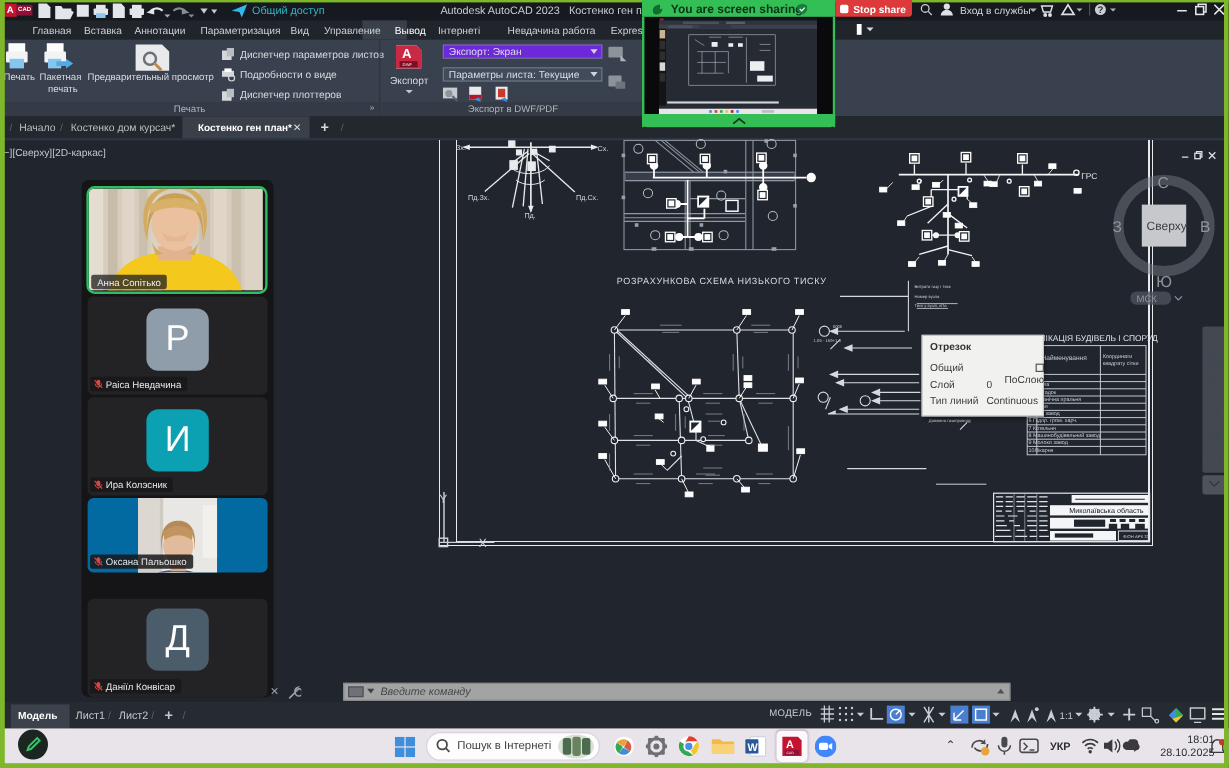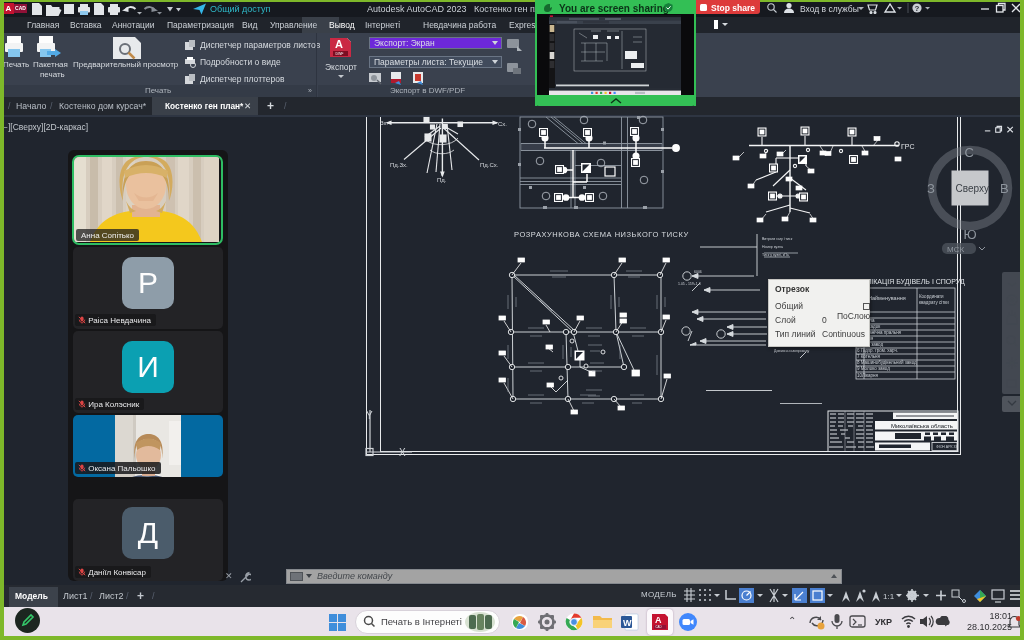--- a/index.html
+++ b/index.html
@@ -819,21 +819,21 @@
       <rect x="9" y="0" width="8" height="8" fill="#3f8edb"></rect>
     <rect x="0" y="9" width="8" height="8" fill="#3f8edb"></rect>
       <rect x="9" y="9" width="8" height="8" fill="#3f8edb"></rect>
   </svg>
 
   <div class="abs" style="left:355px;top:610px;width:145px;height:24px;background:#fdfdfd;border:1px solid #d8d2da;border-radius:12px;"></div>
   <svg class="abs" style="left:363px;top:615px;" width="13" height="13" viewBox="0 0 13 13">
       <circle cx="5.5" cy="5.5" r="4" fill="none" stroke="#4a4a4a" stroke-width="1.5"></circle>
       <path d="M8.5 8.5l3 3" stroke="#4a4a4a" stroke-width="1.5"></path>
     </svg>
-  <div class="abs" style="left:381px;top:616px;color:#3e3e42;font-size:9.5px;">Печать в Інтернеті</div>
+  <div class="abs" style="left:381px;top:616px;color:#3e3e42;font-size:9.5px;">Пошук в Інтернеті</div>
   <svg class="abs" style="left:464px;top:611px;" width="33" height="22" viewBox="0 0 33 22">
     <ellipse cx="16" cy="11" rx="15" ry="10" fill="#d8e2d2"></ellipse>
     <rect x="5" y="4" width="7" height="14" rx="2" fill="#4d6b50"></rect>
     <rect x="13" y="3" width="7" height="16" rx="2" fill="#67835f"></rect>
     <rect x="21" y="4" width="7" height="14" rx="2" fill="#4d6b50"></rect>
   </svg>
 
   <svg class="abs" style="left:511px;top:613px;" width="18" height="18" viewBox="0 0 18 18">
     <path d="M9 1c5 0 8 3 8 8s-3 8-8 8-8-3-8-8 3-8 8-8z" fill="#fff"></path>
     <path d="M9 2a7 7 0 0 1 0 14A7 7 0 0 1 9 2z" fill="none"></path>

